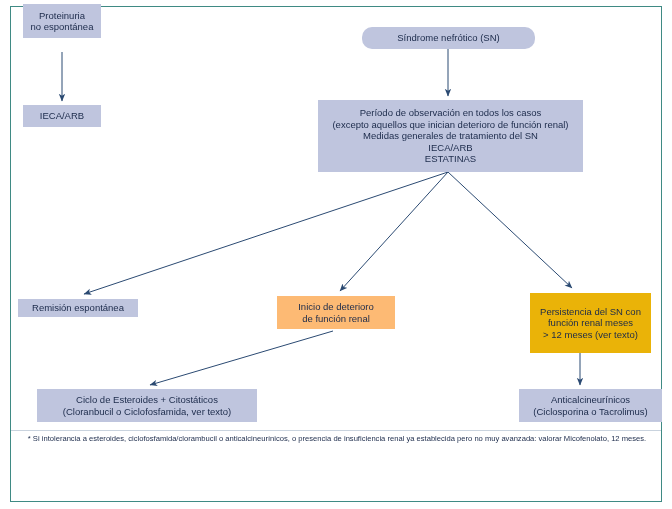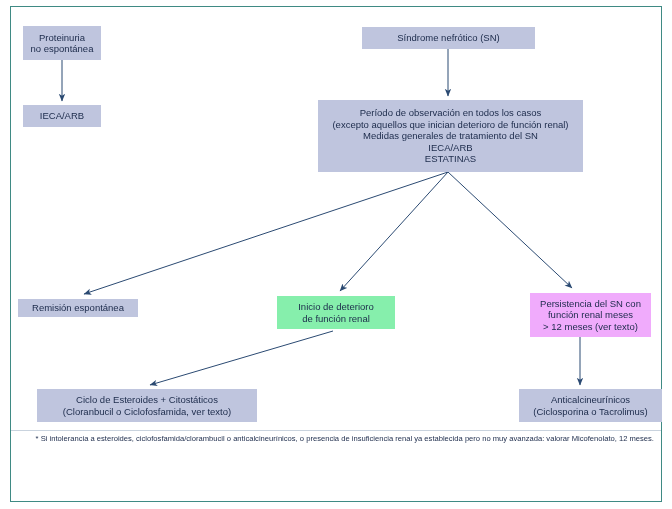--- a/index.html
+++ b/index.html
@@ -53,21 +53,21 @@
     position: absolute;
     left: 20px;
     top: 434px;
     width: 634px;
     color: #1b2a4a;
   }
   .note {
     font-size: 7.6px;
     line-height: 10.4px;
     margin-bottom: 7px;
-    text-align: right;
+    text-align: center;
   }
   .divider {
     position: absolute;
     left: 11px;
     top: 430px;
     width: 650px;
     height: 1px;
     background: #c9d3de;
   }
 </style>
@@ -88,27 +88,27 @@
       <line x1="62" y1="52" x2="62" y2="101"></line>
       <line x1="448" y1="49" x2="448" y2="96"></line>
       <line x1="448" y1="172" x2="84" y2="294"></line>
       <line x1="448" y1="172" x2="340" y2="291"></line>
       <line x1="448" y1="172" x2="572" y2="288"></line>
       <line x1="333" y1="331" x2="150" y2="385"></line>
       <line x1="580" y1="337" x2="580" y2="385"></line>
     </g>
   </svg>
 
-  <div class="node" style="left: 23px; top: 26px; width: 78px; height: 34px; background: rgb(191, 197, 222); color: rgb(27, 42, 74);"><span class="ln">Proteinuria</span><span class="ln">no espontánea</span></div>
+  <div class="node" style="left: 23px; top: 4px; width: 78px; height: 34px; background: rgb(191, 197, 222); color: rgb(27, 42, 74);"><span class="ln">Proteinuria</span><span class="ln">no espontánea</span></div>
   <div class="node" style="left: 23px; top: 105px; width: 78px; height: 22px; background: rgb(191, 197, 222); color: rgb(27, 42, 74);"><span class="ln">IECA/ARB</span></div>
-  <div class="node" style="left: 362px; top: 27px; width: 173px; height: 22px; background: rgb(191, 197, 222); color: rgb(27, 42, 74);"><span class="ln">Síndrome nefrótico (SN)</span></div>
+  <div class="node" style="left: 362px; top: 27px; width: 173px; height: 22px; background: rgb(191, 197, 222); color: rgb(27, 42, 74); border-radius: 10px;"><span class="ln">Síndrome nefrótico (SN)</span></div>
   <div class="node" style="left: 318px; top: 100px; width: 265px; height: 72px; background: rgb(191, 197, 222); color: rgb(27, 42, 74);"><span class="ln">Período de observación en todos los casos</span><span class="ln">(excepto aquellos que inician deterioro de función renal)</span><span class="ln">Medidas generales de tratamiento del SN</span><span class="ln">IECA/ARB</span><span class="ln">ESTATINAS</span></div>
   <div class="node" style="left: 18px; top: 299px; width: 120px; height: 18px; background: rgb(191, 197, 222); color: rgb(27, 42, 74);"><span class="ln">Remisión espontánea</span></div>
-  <div class="node" style="left: 277px; top: 296px; width: 118px; height: 33px; background: #86efac; color: rgb(27, 42, 74); align-items: flex-end;"><span class="ln">Inicio de deterioro</span><span class="ln">de función renal</span></div>
-  <div class="node" style="left: 530px; top: 293px; width: 121px; height: 44px; background: #f0abfc; color: rgb(27, 42, 74);"><span class="ln">Persistencia del SN con</span><span class="ln">función renal meses</span><span class="ln">&gt; 12 meses (ver texto)</span></div>
+  <div class="node" style="left: 277px; top: 296px; width: 118px; height: 33px; background: #fdba74; color: rgb(27, 42, 74); align-items: flex-end;"><span class="ln">Inicio de deterioro</span><span class="ln">de función renal</span></div>
+  <div class="node" style="left: 530px; top: 293px; width: 121px; height: 60px; background: #eab308; color: rgb(27, 42, 74);"><span class="ln">Persistencia del SN con</span><span class="ln">función renal meses</span><span class="ln">&gt; 12 meses (ver texto)</span></div>
   <div class="node" style="left: 37px; top: 389px; width: 220px; height: 33px; background: rgb(191, 197, 222); color: rgb(27, 42, 74);"><span class="ln">Ciclo de Esteroides + Citostáticos</span><span class="ln">(Cloranbucil o Ciclofosfamida, ver texto)</span></div>
   <div class="node" style="left: 519px; top: 389px; width: 143px; height: 33px; background: rgb(191, 197, 222); color: rgb(27, 42, 74);"><span class="ln">Anticalcineurínicos</span><span class="ln">(Ciclosporina o Tacrolimus)</span></div>
 
   <div class="divider"></div>
 
   <div class="notes">
     <div class="note">* Si intolerancia a esteroides, ciclofosfamida/clorambucil o anticalcineurínicos, o presencia de insuficiencia renal ya establecida pero no muy avanzada: valorar Micofenolato, 12 meses.</div>
   </div>
 
 </div>

